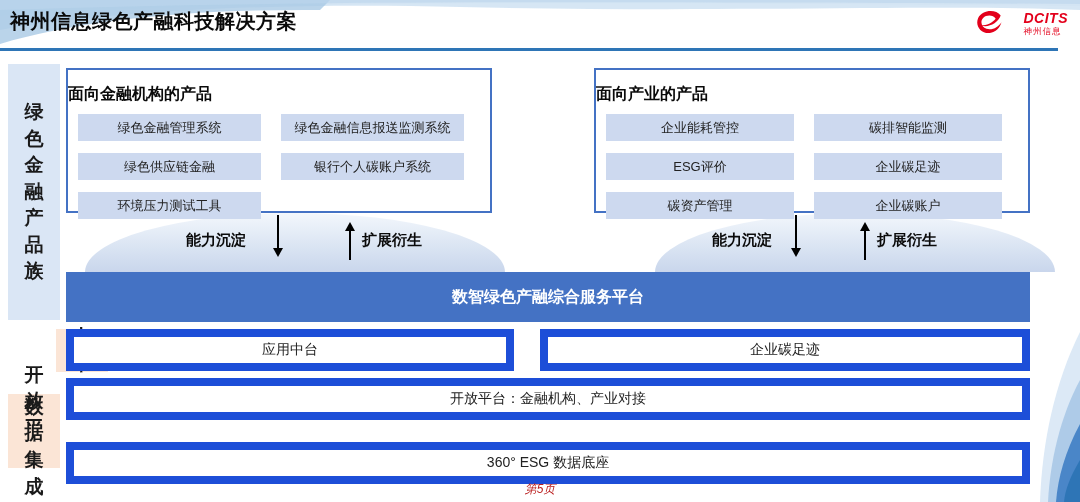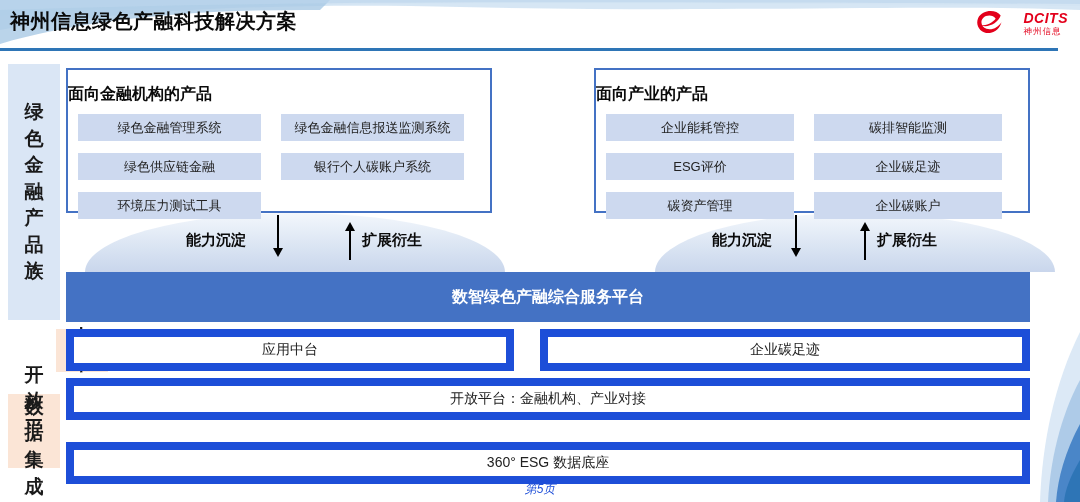--- a/index.html
+++ b/index.html
@@ -49,21 +49,21 @@
   .platform { position:absolute; left:66px; top:272px; width:964px; height:50px; background:#4472c4;
               display:flex; align-items:center; justify-content:center; color:#ffffff; font-weight:bold; font-size:16px; z-index:2; }
   .rowbox { position:absolute; background:#fff; border:8px solid #1d4ed8; display:flex; align-items:center; justify-content:center;
             font-size:14px; color:#222; z-index:2; }
   .row-app   { left:66px;  top:329px; width:448px; height:42px; }
   .row-model { left:540px; top:329px; width:490px; height:42px; }
   .row-open  { left:66px;  top:378px; width:964px; height:42px; }
   .row-data  { left:66px;  top:426px; width:964px; height:42px;margin-top:16px; }
 
   
-  .footer { position:absolute; left:0; bottom:4px; width:100%; text-align:center; font-style:italic; font-size:12px; color:#1d4ed8; z-index:2; }
+  .footer { position:absolute; left:0; bottom:4px; width:100%; text-align:center; font-style:italic; font-size:12px; color:#b91c1c; z-index:2; }
   .corner-swoosh { position:absolute; right:0; bottom:0; width:70px; height:180px; z-index:1; }
 </style>
 </head>
 <body>
 
 <div id="page">
 
   <svg class="top-swoosh" viewBox="0 0 1080 55" preserveAspectRatio="none">
     <path d="M0,16 C200,2 520,1 1080,6 L1080,0 L0,0 Z" fill="#e6eff8"></path>
     <path d="M0,30 C130,8 300,3 460,7 C720,13 950,4 1080,10 L1080,0 L0,0 Z" fill="#cfe2f2" opacity="0.85"></path>

